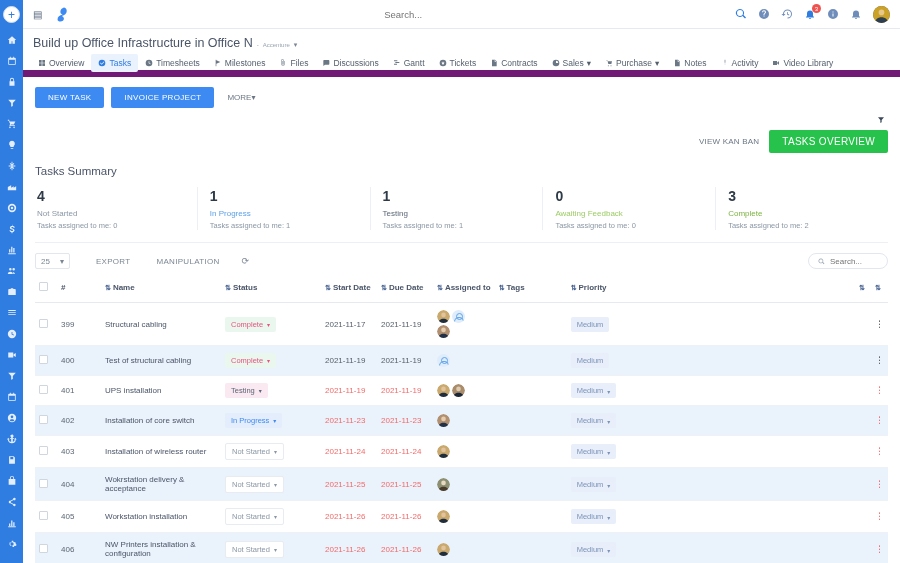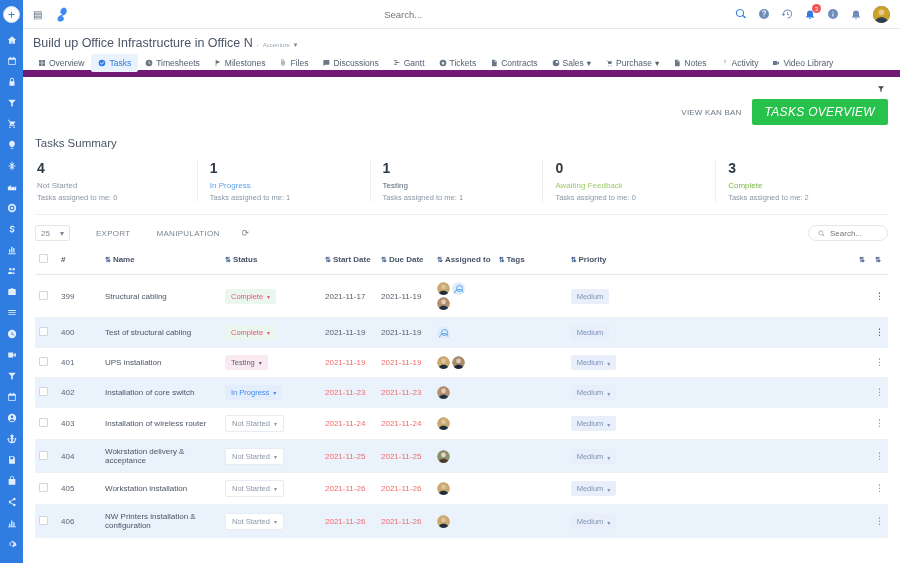--- a/index.html
+++ b/index.html
@@ -95,23 +95,22 @@
   
   .kanrow {
     display:flex; align-items:center; justify-content:flex-end;
     padding:0 12px; gap:10px; margin-top:-4px;
   }
   .filter-ico { width:100%; display:flex; justify-content:flex-end; padding-right:3px; }
   .filter-ico svg { width:8px; height:8px; fill:#3c4858; }
   .kan-lnk { font-size:8px; color:#6b7785; letter-spacing:.2px; }
   .btn-green {
     background:#27c24c; color:#fff; border:none; border-radius:2px;
-    font-size:12px; letter-spacing:.3px; padding:6px 13px; cursor:pointer;
+    font-size:10px; letter-spacing:.3px; padding:6px 13px; cursor:pointer;
     font-family:"Liberation Sans", sans-serif;
-    font-style:italic;
   }
 
   
   .summary-wrap { padding:12px 12px 0 12px; }
   .summary-title { font-size:11.5px; color:#4a5568; margin-bottom:10px; }
   .summary-grid { display:flex; border-bottom:1px solid #eceff3; padding-bottom:12px; }
   .sum-cell { flex:1; padding-left:2px; position:relative; }
   .sum-cell + .sum-cell { border-left:1px solid #eceff3; padding-left:12px; }
   .sum-num { font-size:14px; font-weight:bold; color:#2e3a47; line-height:1.3; }
   .sum-lbl { font-size:8px; margin-top:4px; }
@@ -470,20 +469,27 @@
               <span>Activity</span>
             </div>
             <div class="tab">
               <svg viewBox="0 0 24 24">
                 <path d="M3 6h12v12H3zm13 4l5-3v10l-5-3z"></path>
               </svg>
               <span>Video Library</span>
             </div>
           </div>
 
+      <div class="actionbar">
+        <button class="btn">NEW TASK</button>
+        <button class="btn">INVOICE PROJECT</button>
+        <span class="more-lnk">
+          <span>MORE</span><span>▾</span>
+        </span>
+      </div>
 
       <div class="kanrow" style="margin-top:8px">
         <span class="filter-ico">
           <svg viewBox="0 0 24 24">
                 <path d="M3 4h18l-7 8v7l-4 2v-9z"></path>
               </svg>
         </span>
       </div>
 
       <div class="kanrow" style="margin-top:6px">

